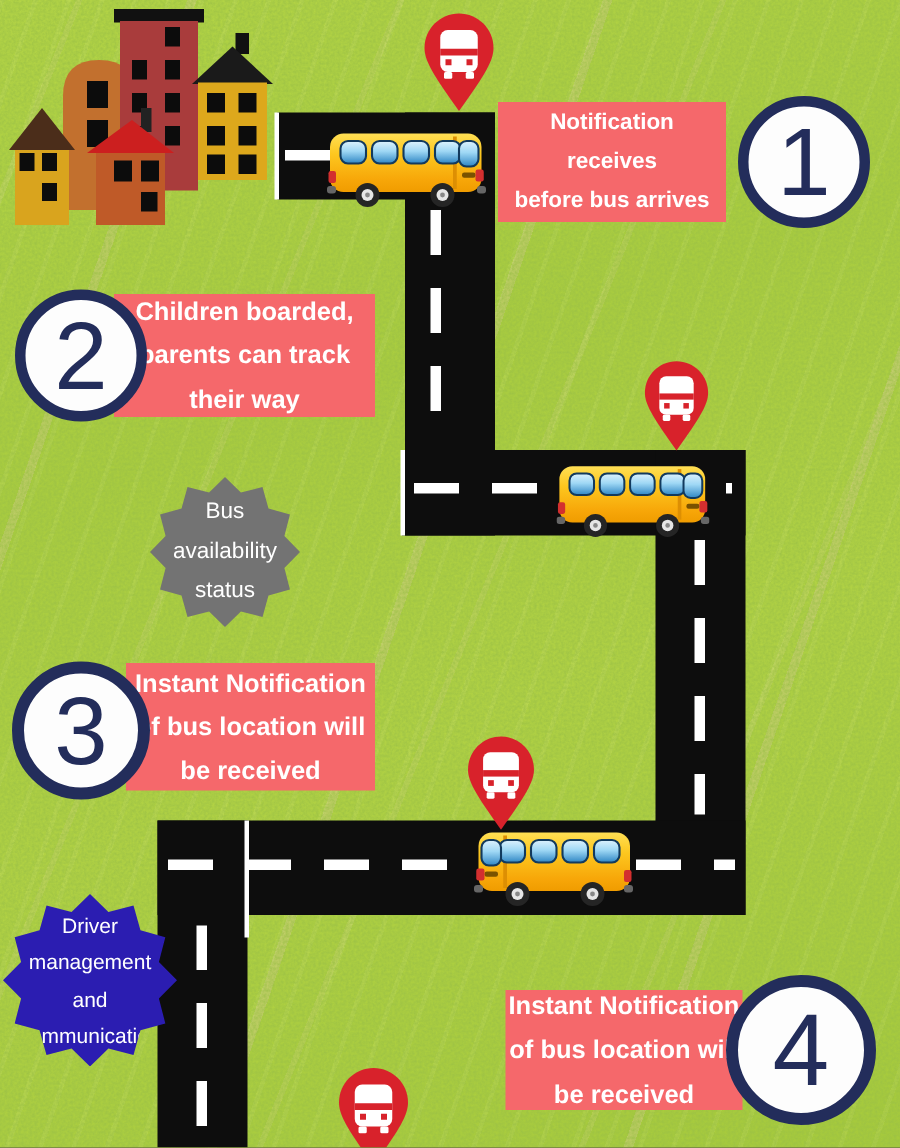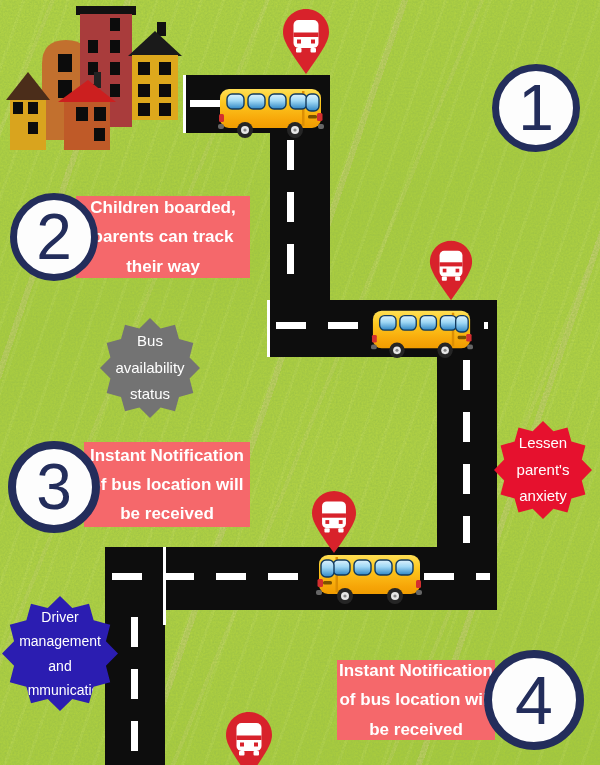--- a/index.html
+++ b/index.html
@@ -189,36 +189,36 @@
   <svg class="pin" style="left:429px;top:238px;width:44px;height:66px" viewBox="0 0 48 68">
       <use href="#pin-shape"></use>
     </svg>
   <svg class="pin" style="left:311px;top:490px;width:46px;height:65px" viewBox="0 0 48 68">
       <use href="#pin-shape"></use>
     </svg>
   <svg class="pin" style="left:225px;top:711px;width:48px;height:68px" viewBox="0 0 48 68">
       <use href="#pin-shape"></use>
     </svg>
 
+  <div class="step-box" style="left:332px;top:68px;width:152px;height:80px;font-size:15px">Notification
+receives
+before bus arrives</div>
   <div class="step-box" style="left:76px;top:196px;width:174px;height:82px">Children boarded,
 parents can track
 their way</div>
   <div class="step-box" style="left:84px;top:442px;width:166px;height:85px">Instant Notification
 of bus location will
 be received</div>
   <div class="step-box" style="left:337px;top:660px;width:158px;height:80px">Instant Notification
 of bus location will
 be received</div>
 
   <div class="badge" style="left: 100px; top: 318px; width: 100px; height: 100px; font-size: 15px; background-color: #737373;">Bus
 availability
 status</div>
-  <div class="badge" style="left: 494px; top: 421px; width: 98px; height: 98px; font-size: 15px; background-color: rgb(230, 17, 46);">Lessen
-parent's
-anxiety</div>
   <div class="badge" style="left: 2px; top: 596px; width: 116px; height: 115px; font-size: 14px; line-height: 1.72; background-color: rgb(43, 29, 177);">Driver
 management
 and
 communication</div>
 
   <div class="num-circle" style="left:492px;top:64px;width:88px;height:88px">1</div>
   <div class="num-circle" style="left:10px;top:193px;width:88px;height:88px">2</div>
   <div class="num-circle" style="left:8px;top:441px;width:92px;height:92px;border-width:8px">3</div>
   <div class="num-circle" style="left:484px;top:650px;width:100px;height:100px;border-width:8px;font-size:68px">4</div>
 

